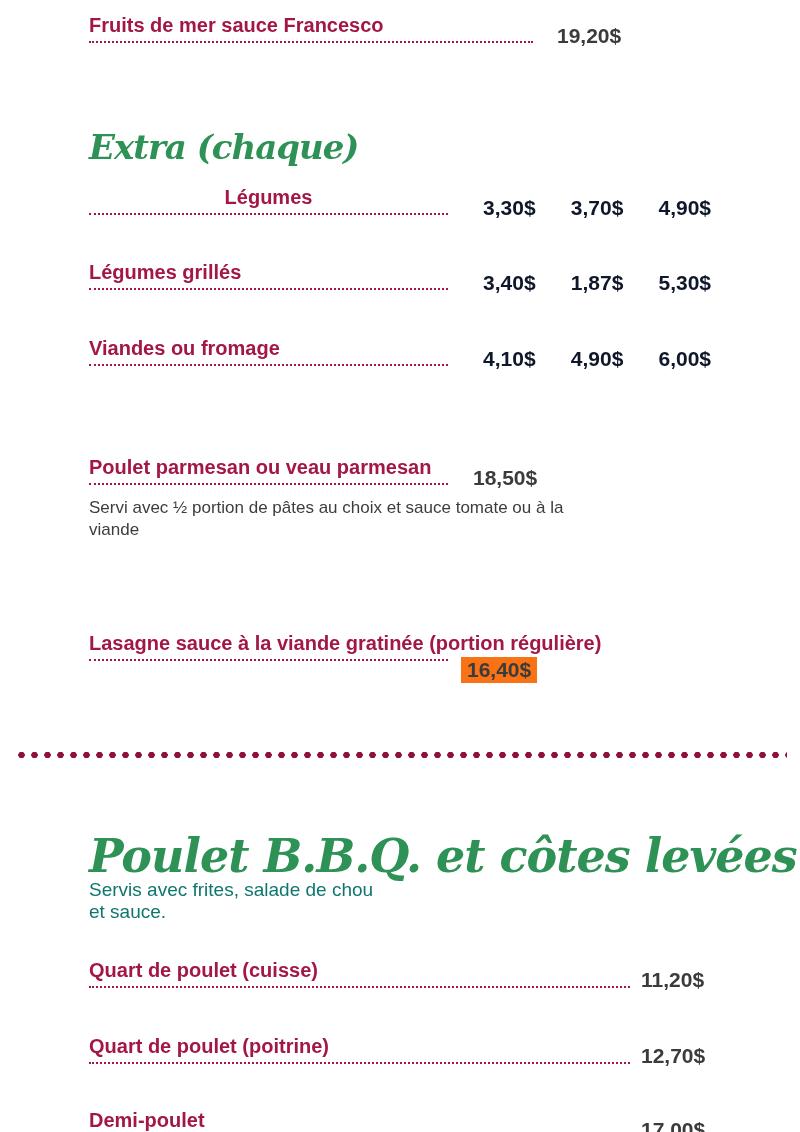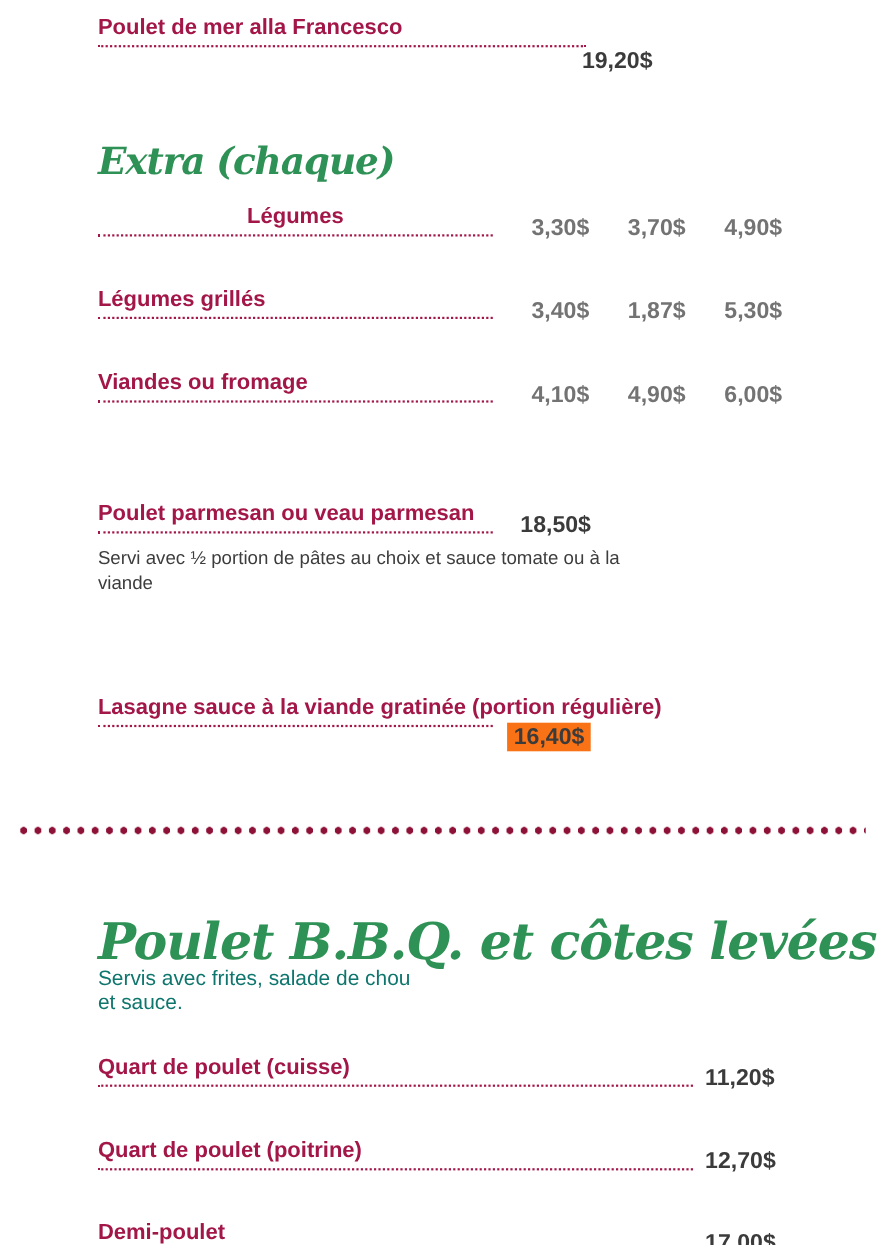--- a/index.html
+++ b/index.html
@@ -16,21 +16,21 @@
   }
   .clip{overflow:hidden;}
   .price{
     position:absolute;font-size:21px;font-weight:700;color:#3b3b3b;line-height:22px;
     white-space:nowrap;
   }
   .price-group{
     position:absolute;left:448px;width:263px;display:flex;
   }
   .price-group span{
-    flex:1;text-align:right;font-size:21px;font-weight:700;color:#737373;line-height:22px;
+    flex:1;text-align:right;font-size:21px;font-weight:700;color:#0f172a;line-height:22px;
   }
   .script-header{
     position:absolute;left:89px;color:#2e9155;
     font-family:"DejaVu Serif",serif;font-style:italic;font-weight:700;
     letter-spacing:-1px;white-space:nowrap;margin-top:25px;
   }
   .desc{
     position:absolute;left:89px;width:500px;
     font-size:17px;color:#3d3d3d;line-height:22px;font-weight:400;
   }
@@ -44,22 +44,22 @@
     background-size:13px 12px;background-position:0 50%;background-repeat:repeat-x;
   }
   .price-boxed{background:#f97316;padding:2px 6px;z-index:2;margin-top:16px;}
   .under{z-index:1;}
 </style>
 </head>
 <body>
 
 <div class="page">
 
-  <div class="item-title clip" style="top:14px;width:444px;">Poulet de mer alla Francesco</div>
-  <div class="price" style="left:529px;top:25px;margin-top:20px;">19,20$</div>
+  <div class="item-title clip" style="top:14px;width:444px;">Fruits de mer sauce Francesco</div>
+  <div class="price" style="left:557px;top:25px;">19,20$</div>
 
   <div class="script-header" style="top:102px;font-size:34px;">Extra (chaque)</div>
 
   <div class="item-title clip" style="top:186px;width:359px;text-align:center;">Légumes</div>
   <div class="price-group" style="top:197px;">
     <span>3,30$</span>
     <span>3,70$</span>
     <span>4,90$</span>
   </div>
 

